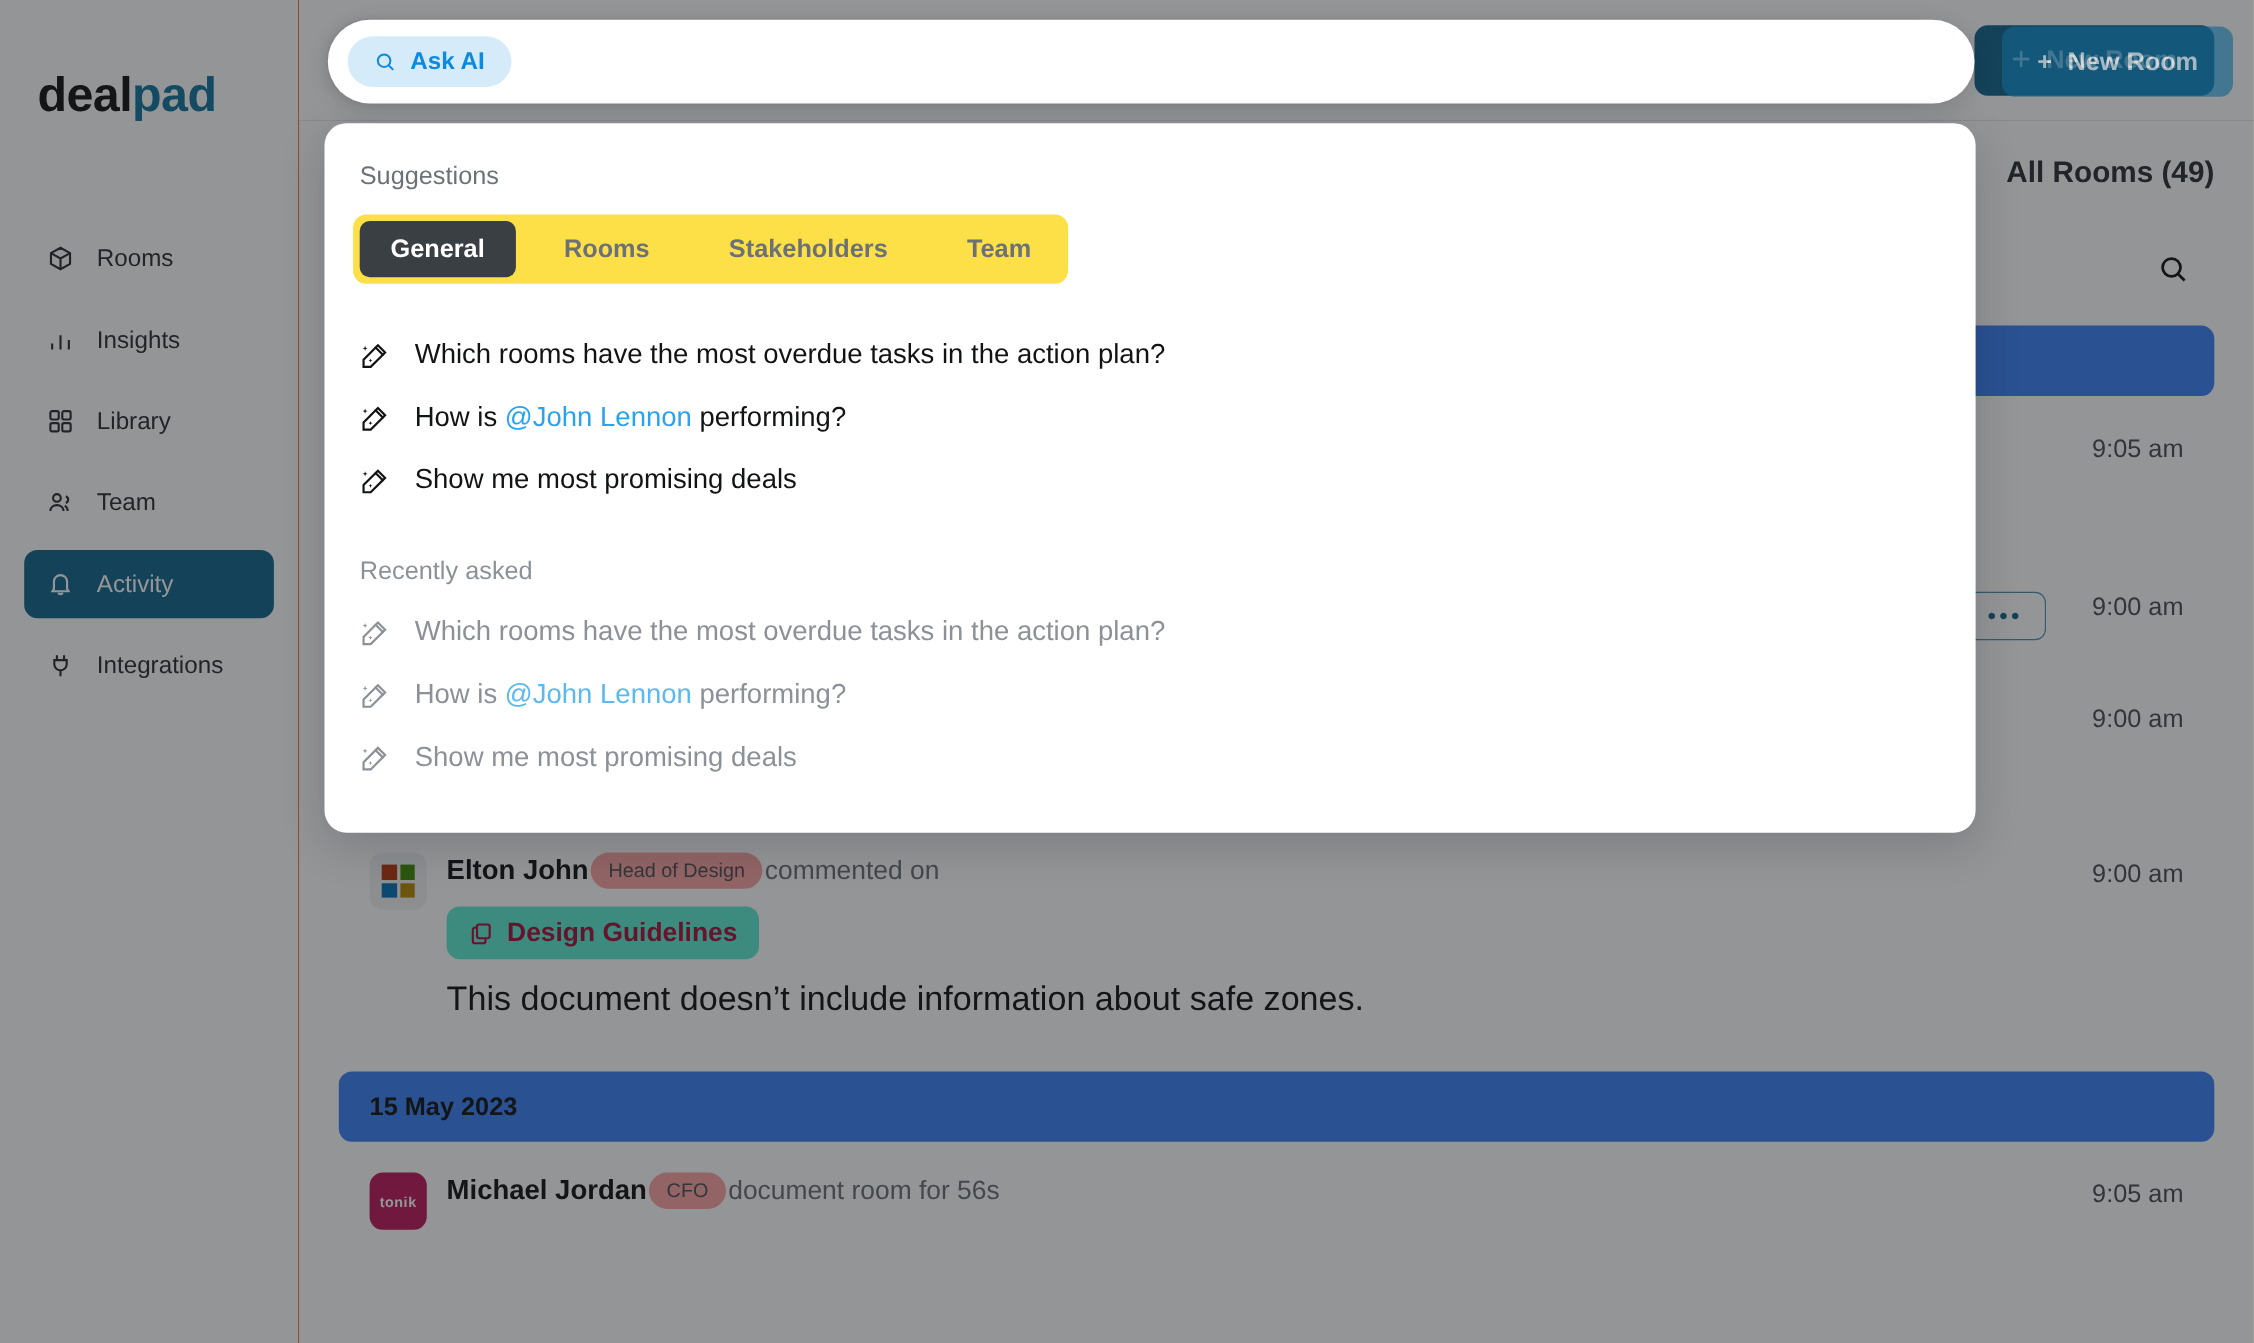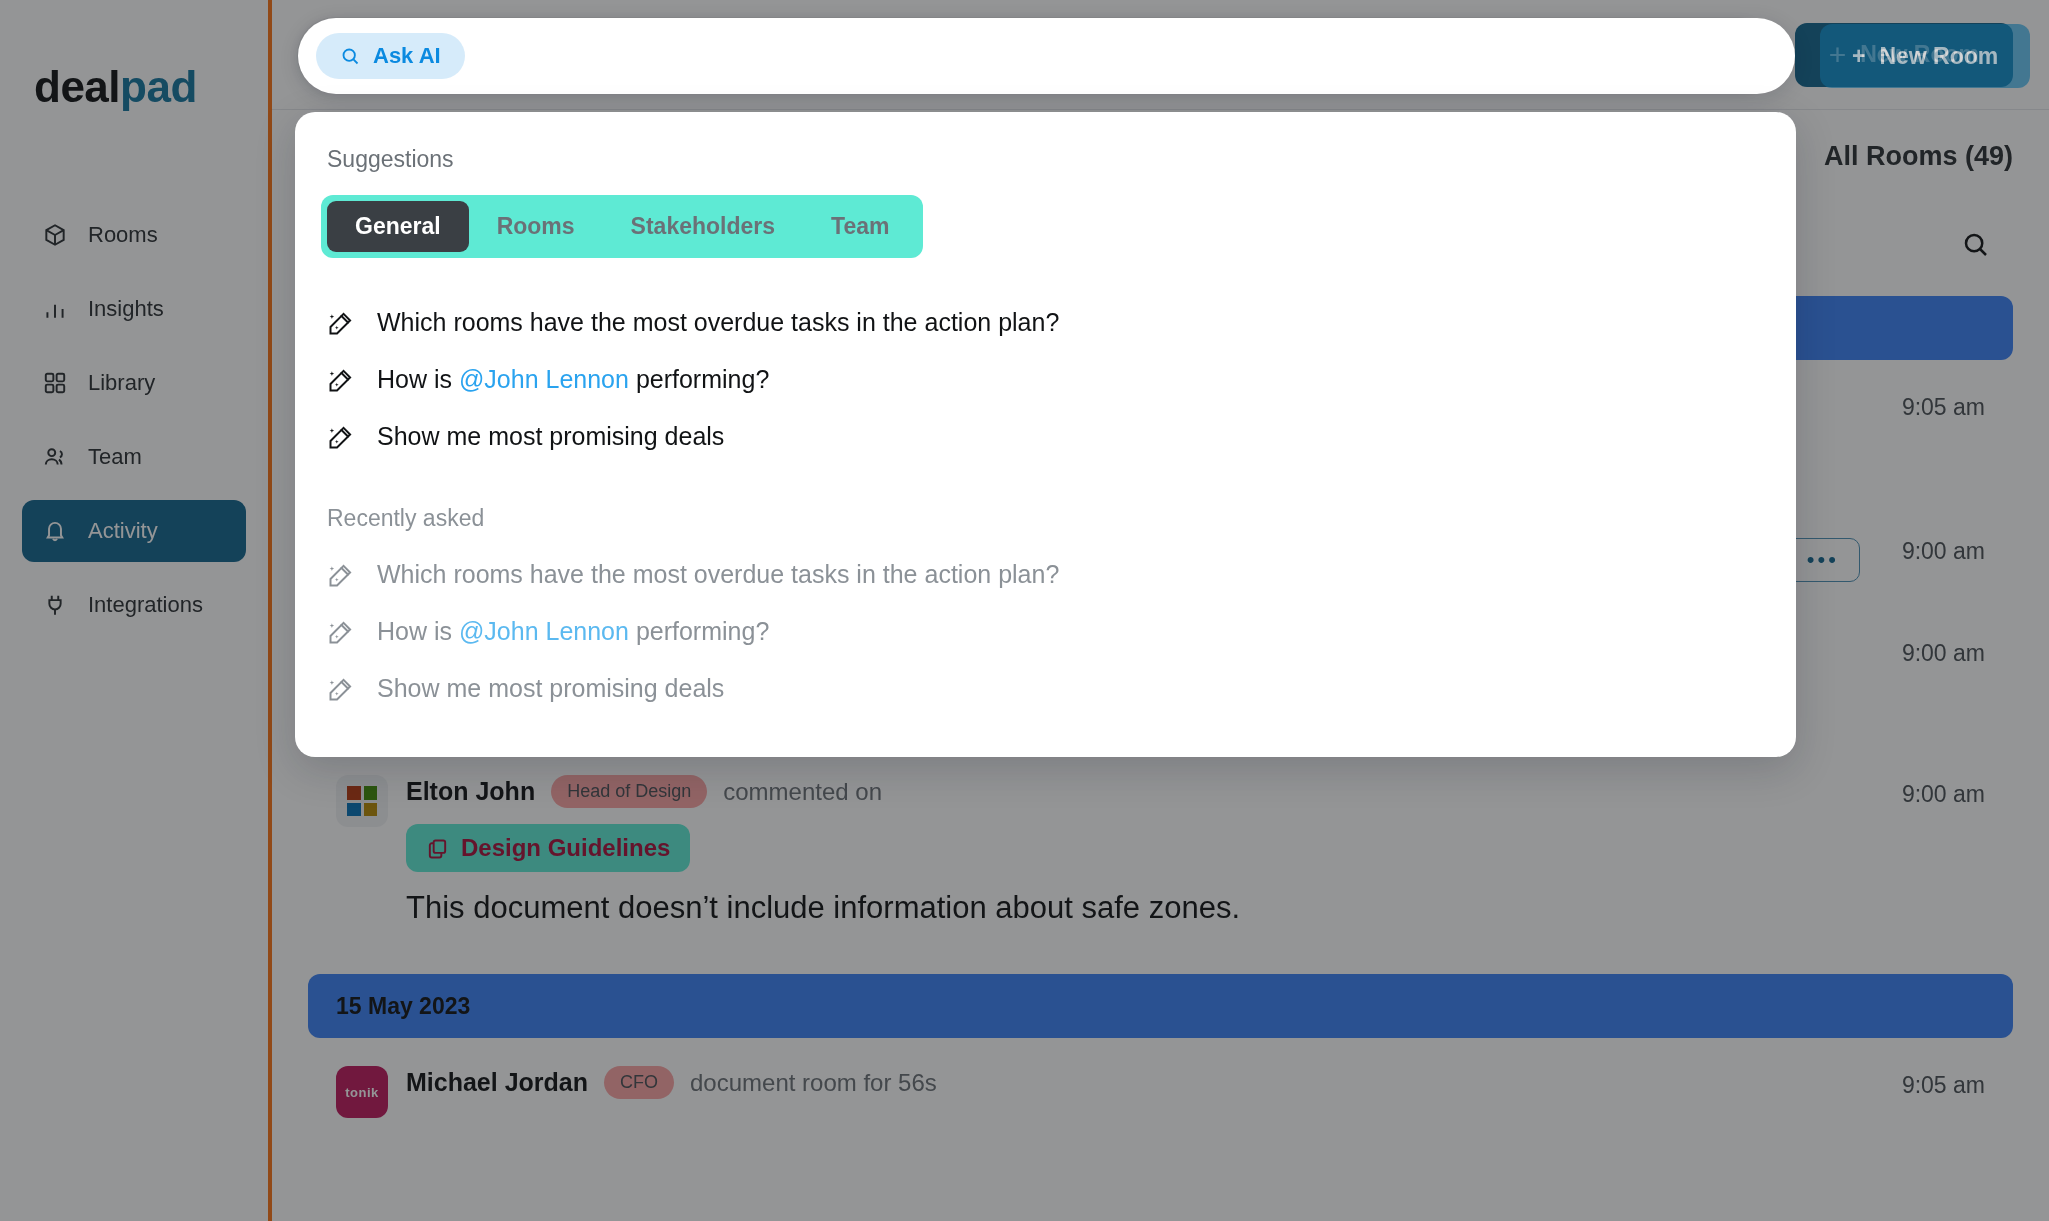--- a/index.html
+++ b/index.html
@@ -10,21 +10,21 @@
     background: #ffffff;
   }
   #root { position: relative; width: 2049px; height: 1221px; background:#fff; }
 
   
   #app { position:absolute; inset:0; display:flex; background:#ffffff; }
 
   
   .sidebar {
     width: 272px; flex: 0 0 272px; height:1221px;
-    background:#ffffff; border-right:4px solid #f97316;
+    background:#ffffff; border-right:1px solid #f97316;
     display:flex; flex-direction:column; padding: 0 22px;
   }
   .logo { margin: 62px 0 0 12px; font-size: 44px; font-weight:700; letter-spacing:-0.5px; }
   .logo .deal { color:#111315; }
   .logo .pad  { color:#1576a0; }
 
   .nav { margin-top: 92px; display:flex; flex-direction:column; gap: 12px; }
   .nav-item {
     display:flex; align-items:center; gap:20px;
     height: 62px; padding: 0 20px;
@@ -74,21 +74,21 @@
 
   .date-head {
     background:#3b82f6; border-radius:12px;
     height:64px; display:flex; align-items:center;
     padding: 0 28px; font-size:23px; font-weight:700; color:#111315;
     margin-bottom: 6px;
   }
   .feed { display:flex; flex-direction:column; }
   .row { display:flex; align-items:flex-start; padding: 22px 28px; gap:0; position:relative; }
   .row-main { flex:1; min-width:0; }
-  .row-line { display:flex; align-items:center; gap:16px; flex-wrap:wrap; }
+  .row-line { display:flex; align-items:center; gap:2px; flex-wrap:wrap; }
   .avatar {
     width:52px; height:52px; border-radius:12px; flex:0 0 52px;
     margin-right:18px; display:flex; align-items:center; justify-content:center;
     background:#f1f2f4;
   }
   .ms-grid { width:30px; height:30px; display:grid; grid-template-columns:1fr 1fr; grid-template-rows:1fr 1fr; gap:3px; }
   .ms-grid i { display:block; }
   .av-tonik {
     background:#be185d; color:#fff; border-radius:12px;
     font-size:13px; font-weight:600; letter-spacing:.5px;
@@ -138,22 +138,22 @@
 
   
   #panel {
     position:absolute; left:295px; top:112px; width:1501px; height:645px;
     background:#ffffff; border-radius:20px;
     box-shadow: 0 12px 40px rgba(16,24,40,.18);
     padding: 34px 26px 0 26px; overflow:hidden;
   }
   .sec-title { font-size:23px; color:#6b7177; font-weight:500; margin: 0 0 22px 6px; }
   .tabs {
-    display:inline-flex; background:#5eead4; border-radius:12px;
-    padding:6px; gap:0; margin-bottom: 36px;
+    display:inline-flex; background:#fde047; border-radius:12px;
+    padding:6px; gap:16px; margin-bottom: 36px;
   }
   .tab {
     padding: 12px 28px; border-radius:9px; font-size:23px;
     font-weight:600; color:#6b7177; cursor:pointer; white-space:nowrap;
   }
   .tab.active { background:#3a3f44; color:#ffffff; }
 
   .sug { display:flex; align-items:center; gap:22px; padding: 14px 6px; cursor:pointer; }
   .sug .wand { width:28px; height:28px; flex:0 0 28px; }
   .sug .wand svg { width:28px; height:28px; }

